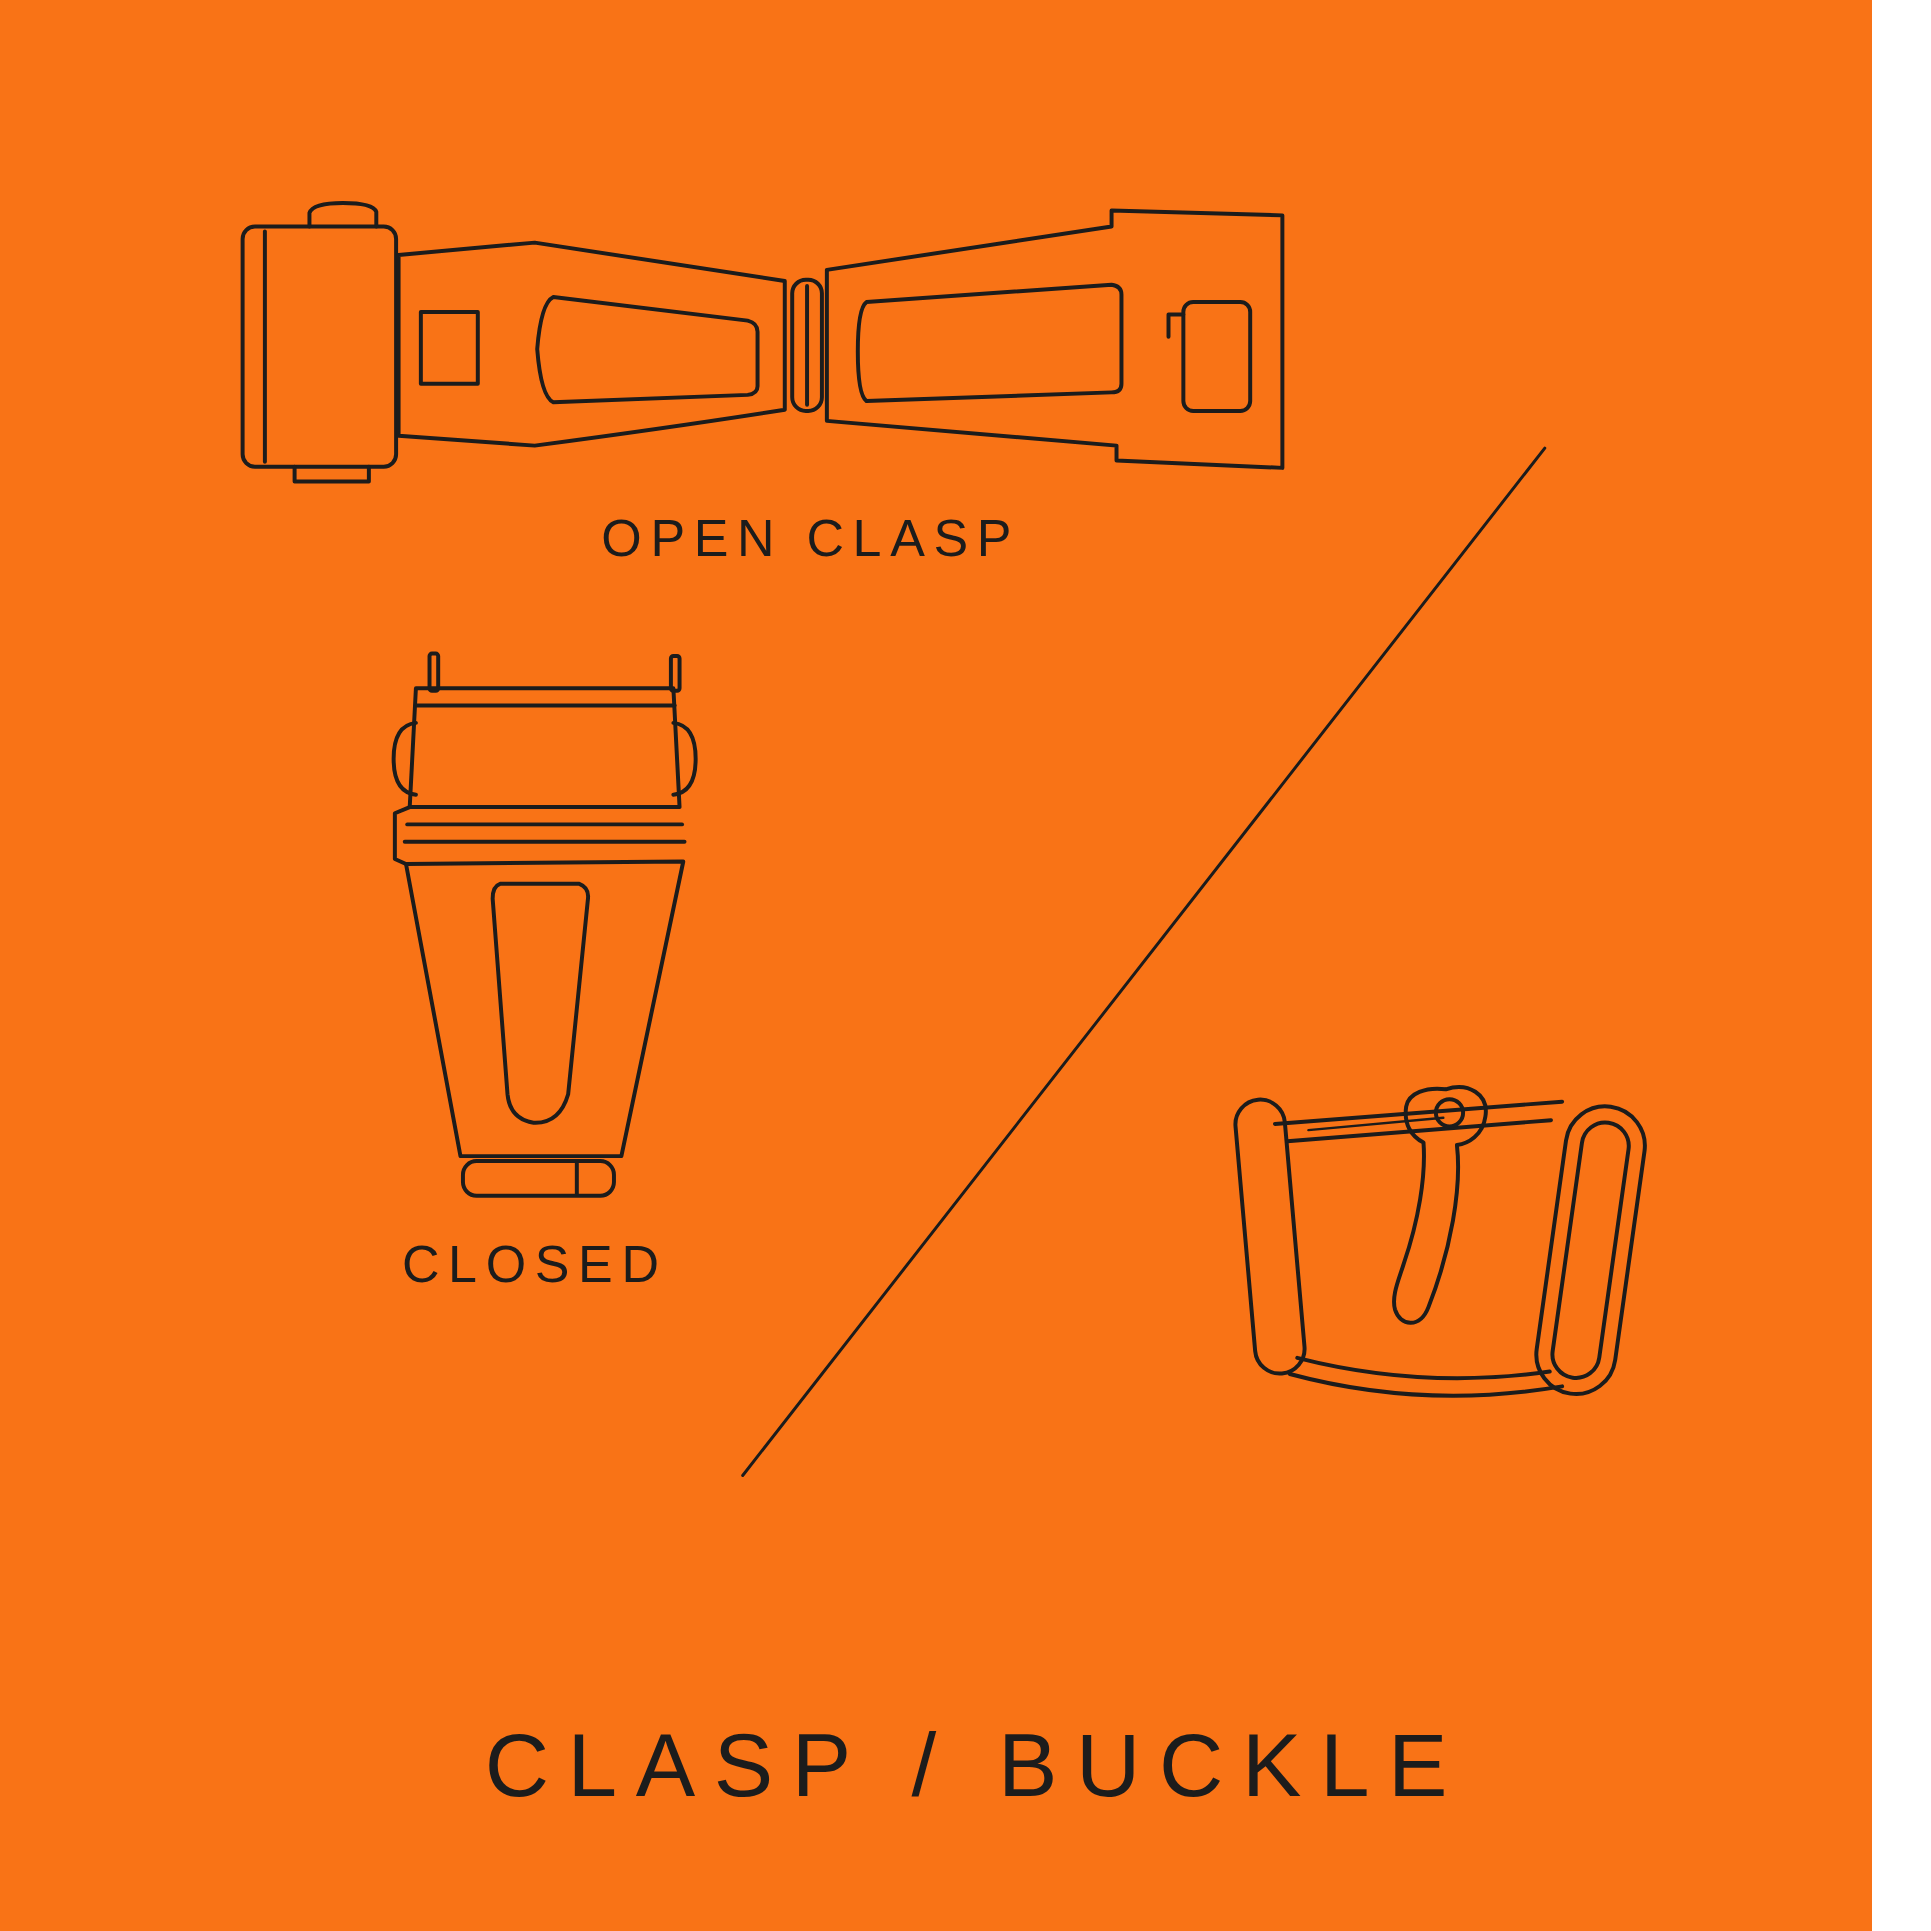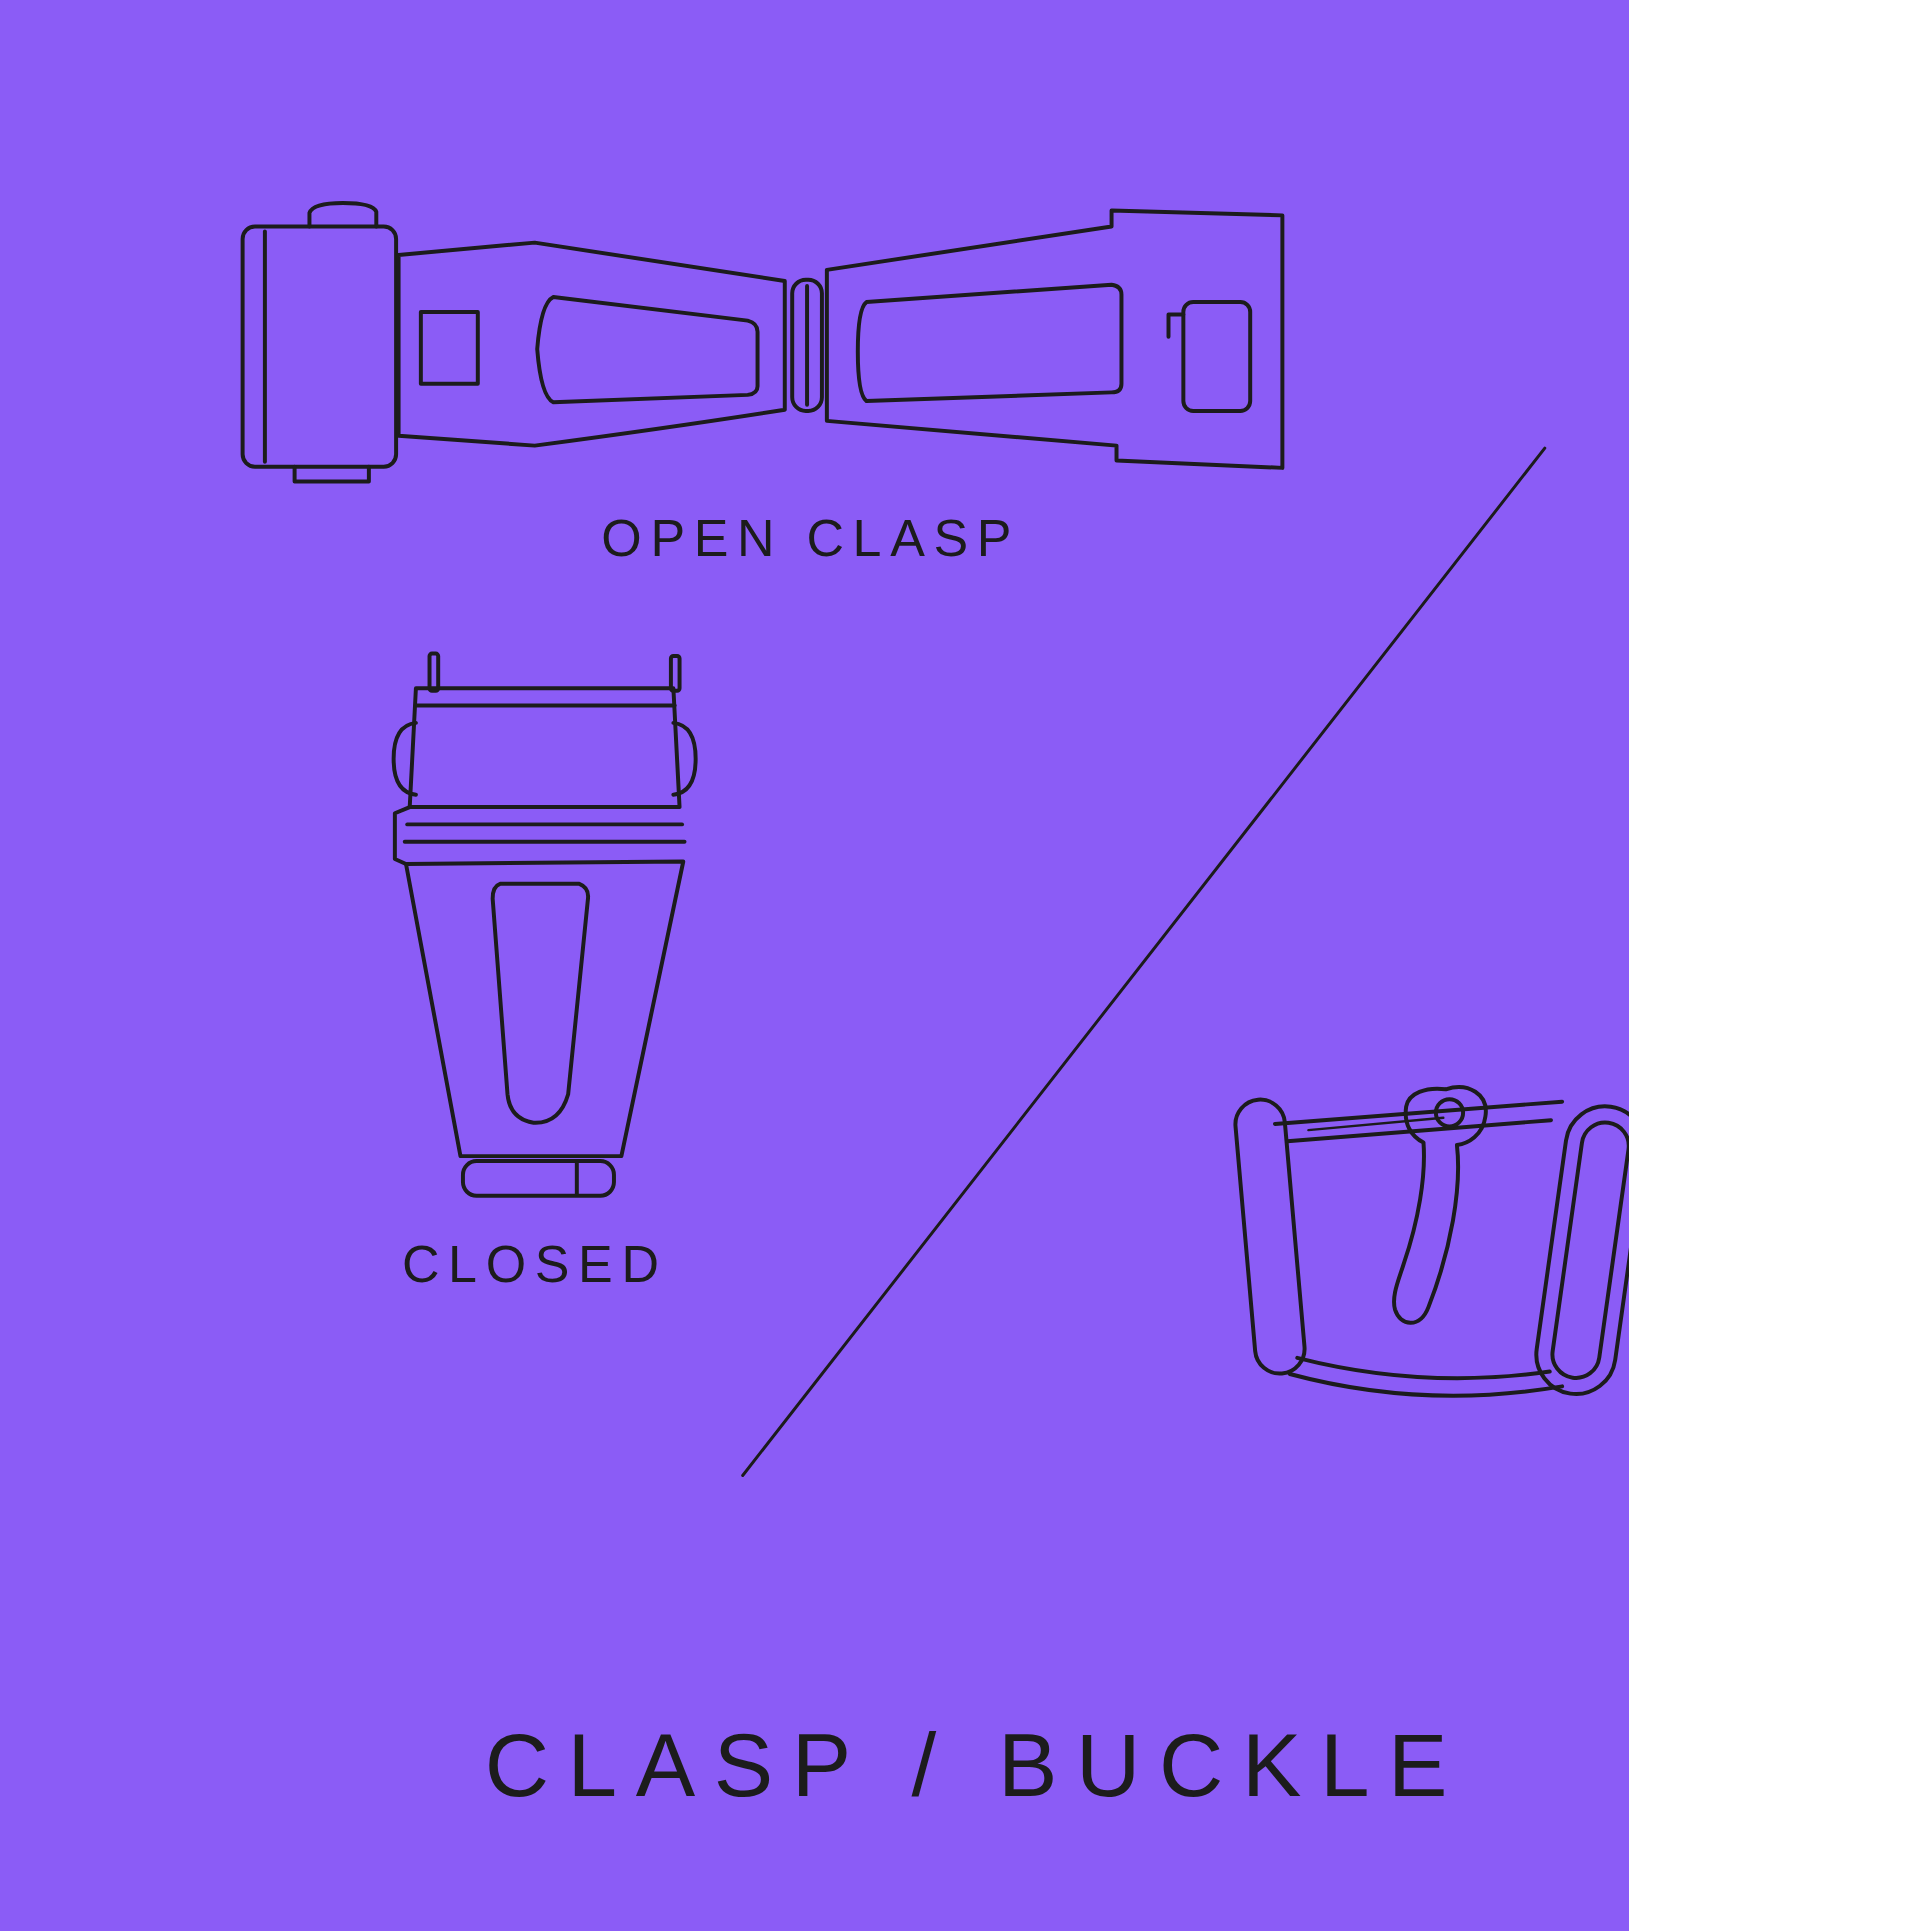--- a/index.html
+++ b/index.html
@@ -2,23 +2,23 @@
 <html><head>
 <meta charset="utf-8">
 <style>
   html, body {
     margin: 0;
     padding: 0;
     background: #ffffff;
   }
   #canvas {
     position: relative;
-    width: 1629px;
+    width: 1872px;
     height: 1931px;
-    background: #8b5cf6;
+    background: #f97316;
     overflow: hidden;
   }
   svg {
     display: block;
   }
   .stroke {
     fill: none;
     stroke: #1c1c1c;
     stroke-width: 3.2;
     stroke-linejoin: round;

